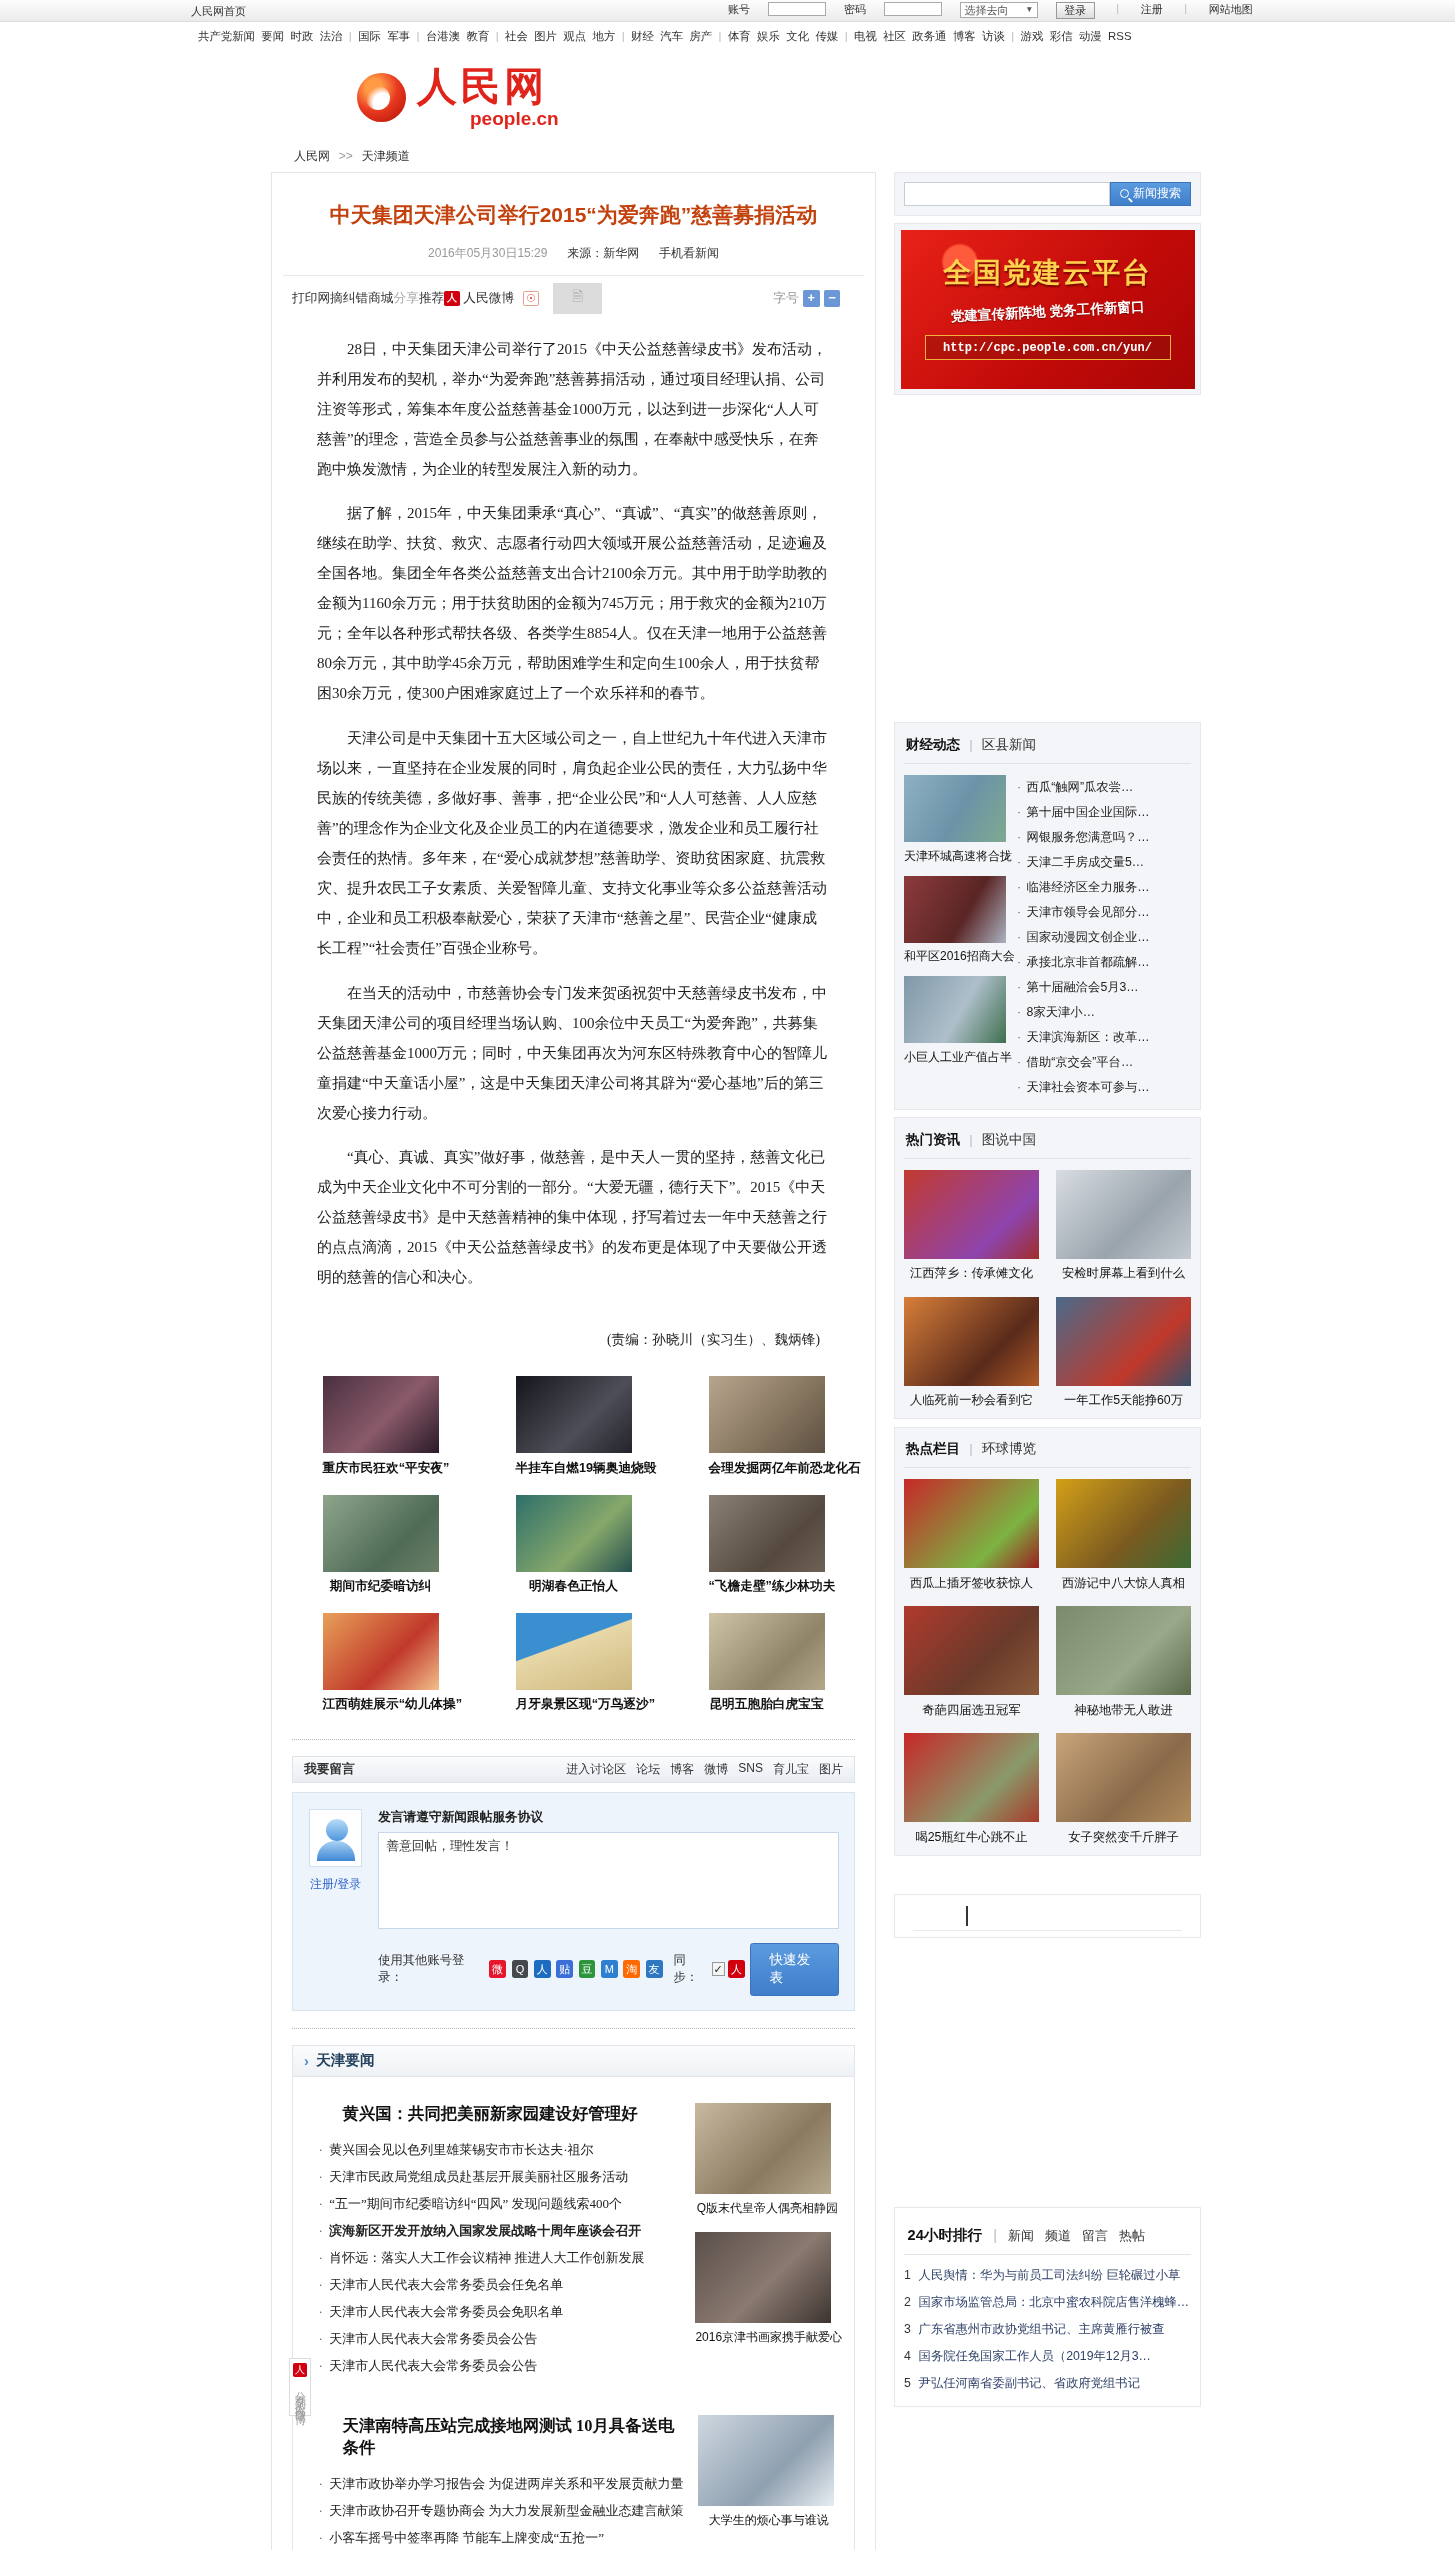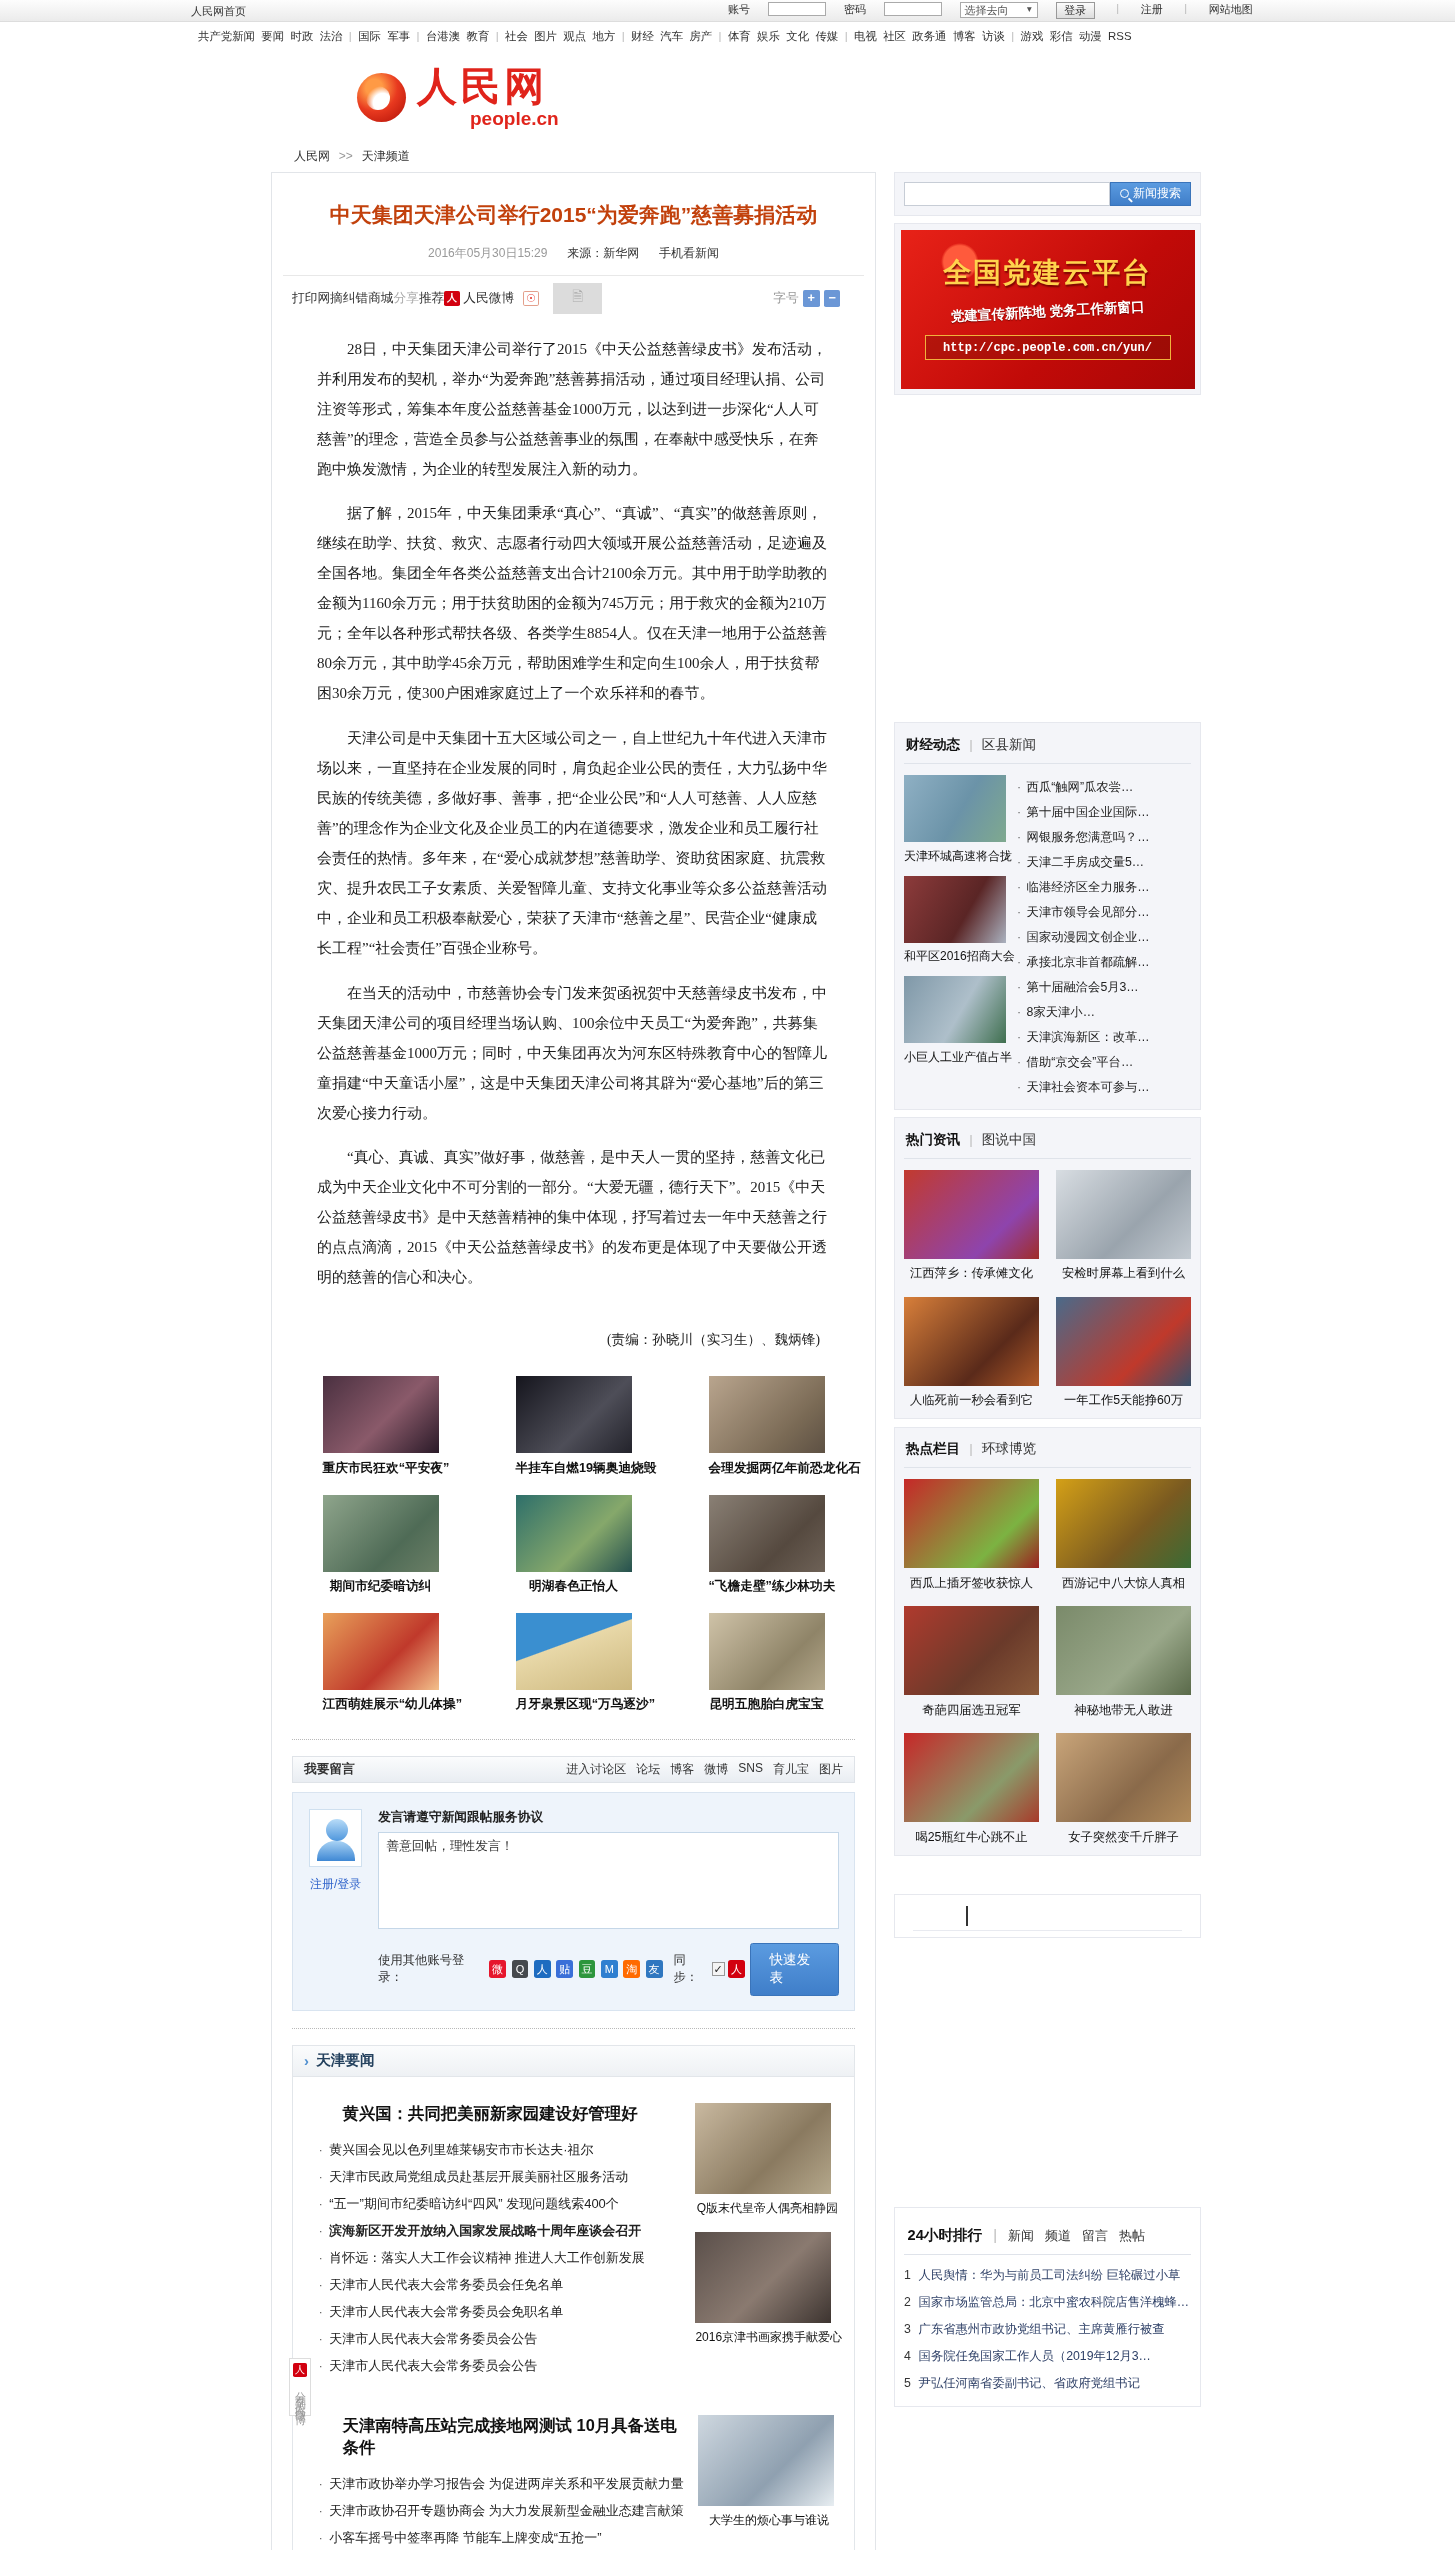--- a/index.html
+++ b/index.html
@@ -81,21 +81,21 @@
   .icn{width:18px;height:18px;border-radius:2.7px;color:#fff;display:inline-flex;align-items:center;justify-content:center;font-size:11px;margin-right:5.5px;}
   .chk{width:13.6px;height:13.6px;border:0.9px solid #999;background:#f4f4f4;display:inline-flex;align-items:center;justify-content:center;font-size:11px;color:#222;margin:0 3.6px;}
   .submit{margin-left:auto;background:linear-gradient(#5b9be0,#3f7ec9);color:#fff;font-size:13.6px;padding:7.3px 18px;border-radius:2.7px;border:0.9px solid #3a74ba;}
 
   
   .sectionbox{margin:12.7px 20px 0;border:0.9px solid #e2e6ea;}
   .sechead{height:31px;background:linear-gradient(#fbfcfd,#eef1f4);border-bottom:0.9px solid #e2e6ea;display:flex;align-items:center;padding:0 11px;font-size:14.6px;}
   .sechead .arr{color:#4f8fd0;margin-right:7.3px;font-weight:bold;}
   .sechead .t{font-weight:bold;color:#24415e;}
   .nblock{display:flex;padding:22px 14.6px 5.5px 25.5px;}
-  .nleft{flex:1;padding-right:14.6px;}
+  .nleft{flex:1;padding-right:14.6px;font-family:Liberation Serif, serif;}
   .nheadline{font-size:16.4px;font-weight:bold;color:#111;margin:3.6px 0 11px 24px;}
   .nlist li{list-style:none;font-size:13px;line-height:27px;color:#222;white-space:nowrap;}
   .nlist .dot{color:#666;margin-right:6.4px;}
   .nright{width:144px;display:flex;flex-direction:column;gap:14.6px;padding-top:3.6px;}
   .thimg{width:136px;height:91px;}
   .thcap{font-size:12px;color:#111;text-align:center;margin-top:6.4px;white-space:nowrap;}
 
   
   .scard{background:#f4f5f9;border:0.9px solid #e6e8ee;padding:9px;margin-bottom:7.3px;}
   .searchrow{display:flex;gap:0;}

